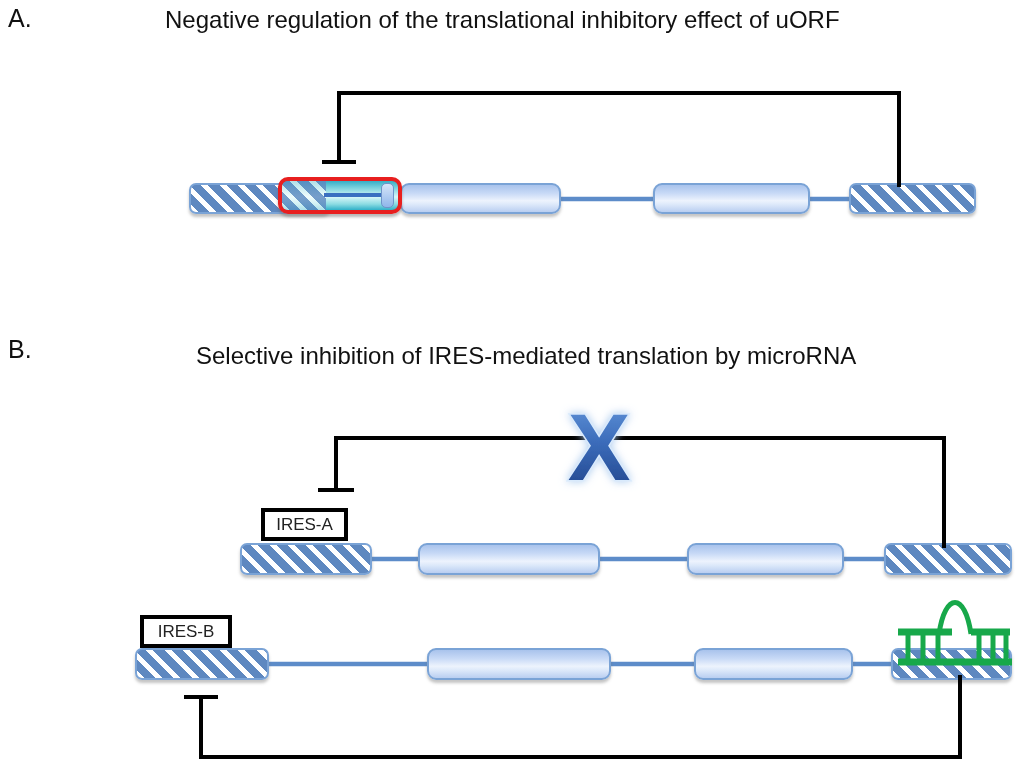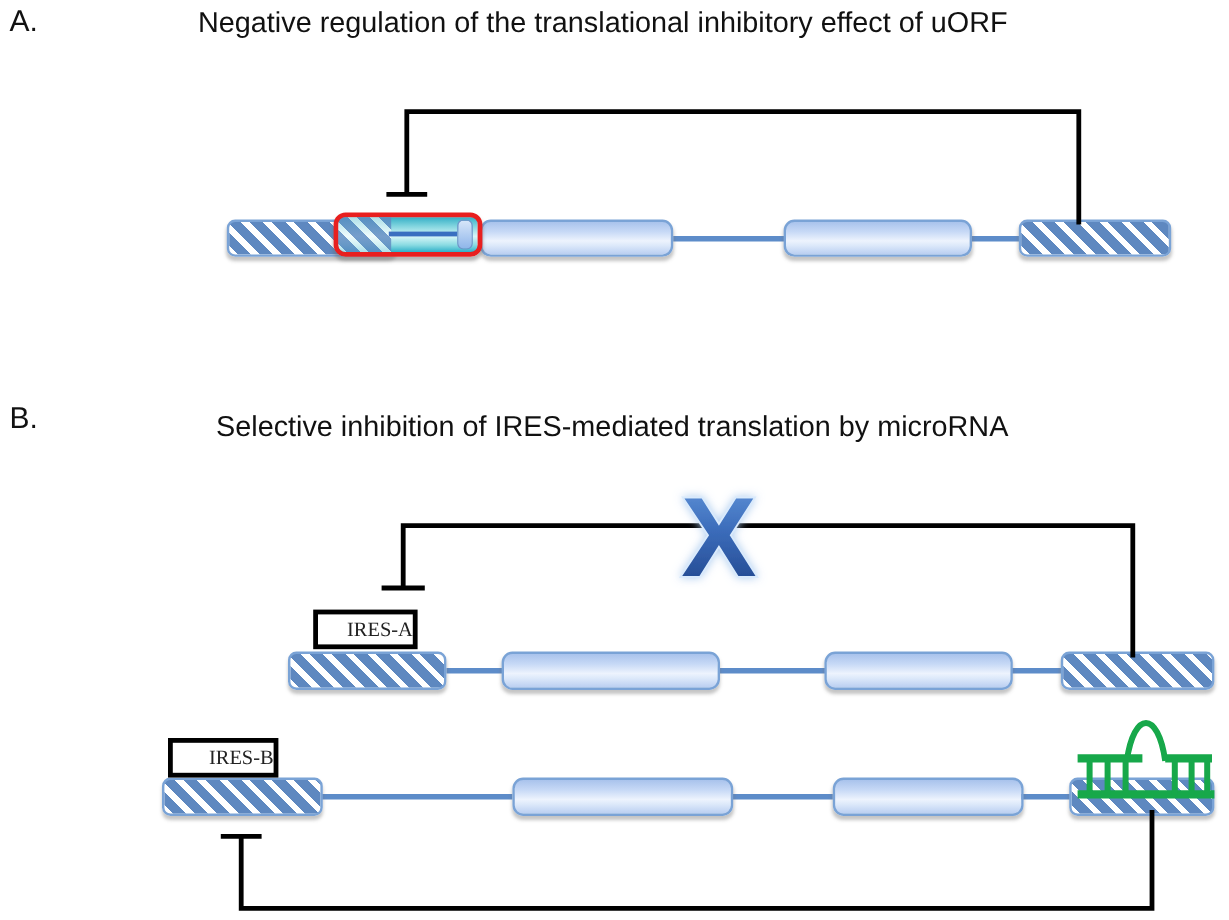--- a/index.html
+++ b/index.html
@@ -30,22 +30,22 @@
     position:absolute;left:0;top:0;bottom:0;width:44px;border-radius:6px 0 0 6px;
     background:repeating-linear-gradient(45deg,rgba(255,255,255,.6) 0 5px,rgba(94,136,192,.8) 5px 13px);
   }
   .uorf-line{position:absolute;left:42px;right:17px;top:12px;height:4px;background:#3a6fc0;}
   .uorf-cap{
     position:absolute;right:4px;top:2px;bottom:2px;width:11px;border-radius:5px;
     background:linear-gradient(180deg,#d6e5f9,#8fb6ea);border:1px solid #6f94c9;
   }
   .ires-tag{
     position:absolute;border:4px solid #000;background:#fff;color:#222;
-    display:flex;align-items:center;justify-content:flex-end;
-    font-size:17px;z-index:6;font-family:Liberation Serif, serif;
+    display:flex;align-items:center;justify-content:center;
+    font-size:17px;z-index:6;
   }
   .intron{stroke:var(--intron-line-blue,#5d8cc9);stroke-width:4.5;fill:none;}
   .inhib{stroke:var(--inhibition-black,#000);stroke-width:4;fill:none;}
   .mirna-stroke{stroke:var(--mirna-green,#17a84a);fill:none;}
   .x-text{
     font-family:"Liberation Sans",sans-serif;font-weight:bold;font-size:94px;
     stroke:#d9eafc;stroke-width:3px;paint-order:stroke;
   }
 </style>
 </head>
@@ -71,21 +71,21 @@
   <div class="box exon" style="left:400px;top:183px;width:157px;height:27px"></div>
   <div class="box exon" style="left:653px;top:183px;width:153px;height:27px"></div>
   <div class="box hatch" style="left:849px;top:183px;width:123px;height:27px"></div>
   <div class="uorf-box">
     <div class="uorf-hatch"></div>
     <div class="uorf-line"></div>
     <div class="uorf-cap"></div>
   </div>
 
   <div class="panel-label" style="left:8px;top:335px">B.</div>
-  <div class="panel-title" style="left:180px;top:342px">Selective inhibition of IRES-mediated translation by microRNA</div>
+  <div class="panel-title" style="left:196px;top:342px">Selective inhibition of IRES-mediated translation by microRNA</div>
 
   <div class="box hatch" style="left:240px;top:543px;width:128px;height:28px"></div>
   <div class="box exon" style="left:418px;top:543px;width:178px;height:28px"></div>
   <div class="box exon" style="left:687px;top:543px;width:153px;height:28px"></div>
   <div class="box hatch" style="left:884px;top:543px;width:124px;height:28px"></div>
   <div class="ires-tag" style="left:261px;top:508px;width:79px;height:25px">
     <span>IRES-A</span>
   </div>
 
   <div class="box hatch" style="left:135px;top:648px;width:130px;height:28px"></div>

